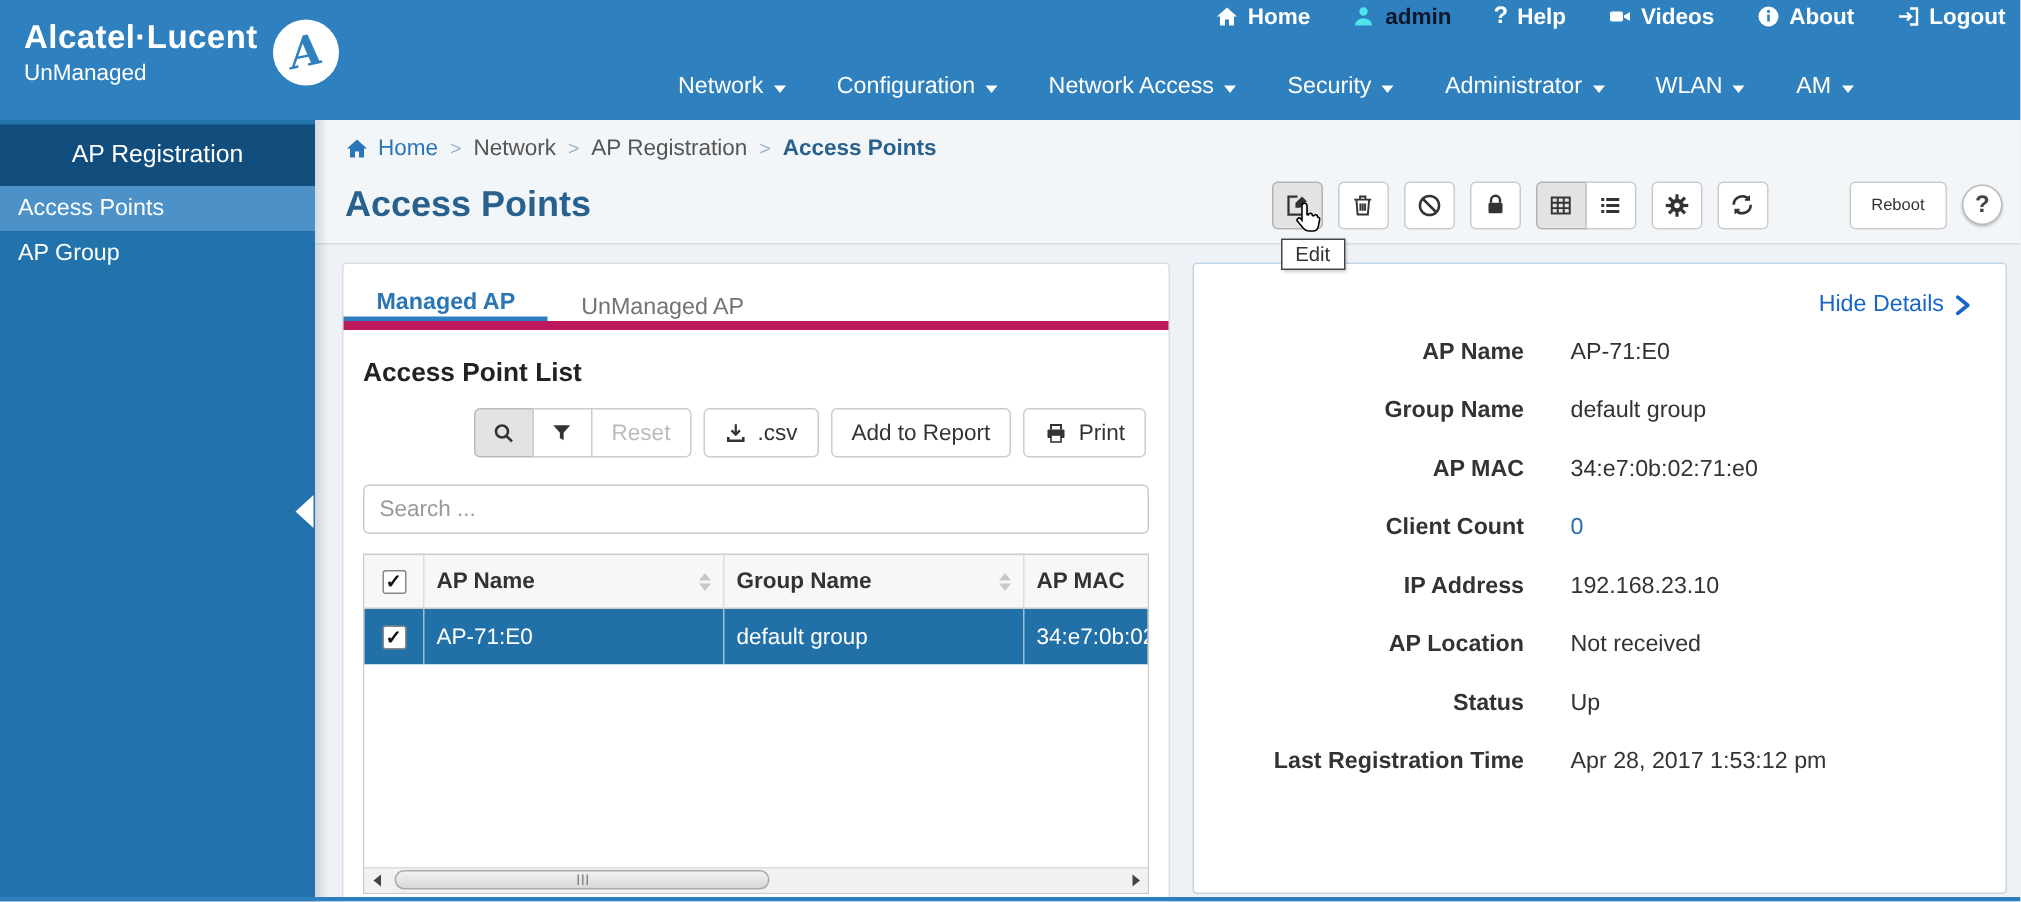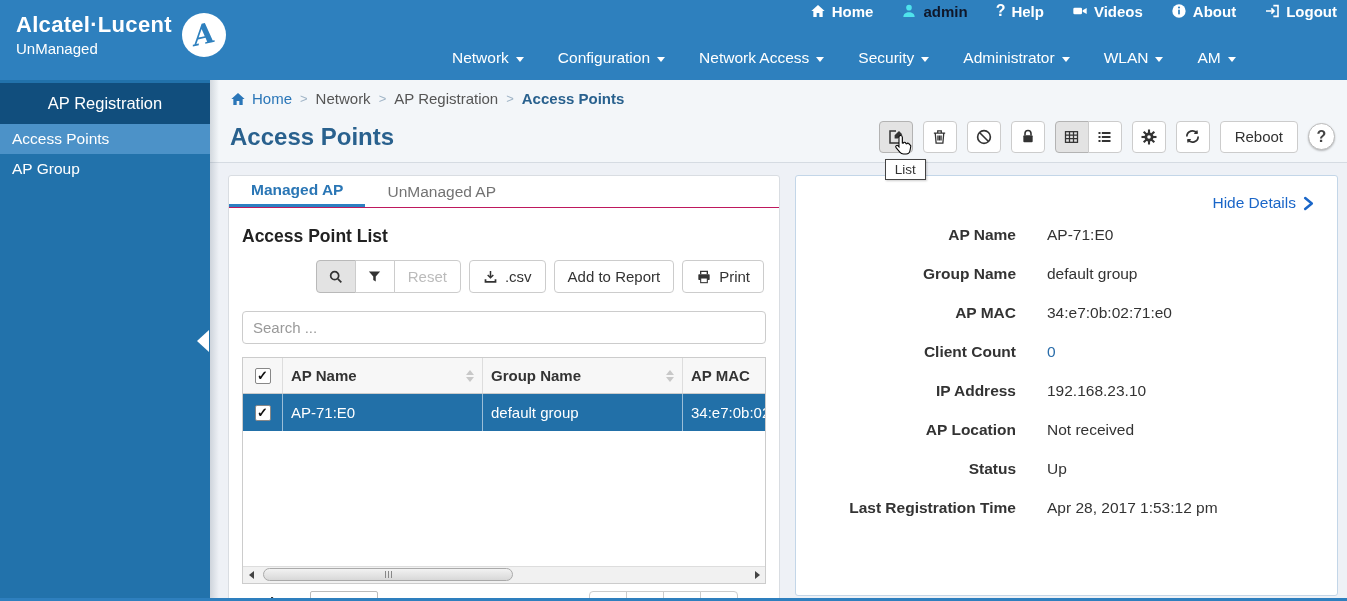--- a/index.html
+++ b/index.html
@@ -62,35 +62,35 @@
 
   .toolbar { display:flex; align-items:center; gap:10px; position:relative; }
   .tbtn { width:34px; height:32px; background:#fff; border:1px solid #ccc; border-radius:4px;
     display:flex; align-items:center; justify-content:center; cursor:pointer; color:#333; }
   .tbtn.pressed { background:#e3e3e3; border-color:#b3b3b3; }
   .btn-group { display:flex; }
   .btn-group .tbtn { border-radius:0; margin-left:-1px; }
   .btn-group .tbtn:first-child { border-radius:4px 0 0 4px; margin-left:0; }
   .btn-group .tbtn:last-child { border-radius:0 4px 4px 0; }
   .reboot-btn { height:32px; padding:0 14px; background:#fff; border:1px solid #ccc; border-radius:4px;
-    font-size:15px; color:#333; cursor:pointer; font-family:inherit; }
+    font-size:11px; color:#333; cursor:pointer; font-family:inherit;margin-left:44px; }
   .help-circle { width:27px; height:27px; border-radius:50%; background:#fff; border:1px solid #bbb;
     box-shadow:0 1px 2px rgba(0,0,0,.25); display:flex; align-items:center; justify-content:center;
     font-size:16px; font-weight:bold; color:#444; cursor:pointer; }
   .tooltip { position:absolute; top:37px; left:5px; background:#fff; border:1px solid #444;
     font-size:13.5px; color:#333; padding:2px 9px; z-index:30; box-shadow:1px 1px 2px rgba(0,0,0,.2);}
   .cursor-hand { position:absolute; top:12px; left:13px; z-index:31; pointer-events:none; }
 
   
   .card-left { position:absolute; left:18px; top:95px; width:552px; height:440px;
     background:#fff; border:1px solid #d9dde2; border-radius:3px; }
   .card-right { position:absolute; left:585px; top:95px; width:543px; height:421px;
     background:#fff; border:1px solid #c3d6e8; border-radius:3px; padding:18px 22px; }
 
-  .tabs { display:flex; border-bottom:1px solid #be185d; height:32px; }
+  .tabs { display:flex; border-bottom:6px solid #be185d; height:44px;align-items:flex-end; }
   .tab { padding:0 22px; display:flex; align-items:center; font-size:15.5px; color:#737373; cursor:pointer; }
   .tab.active { color:#2a76b5; font-weight:bold; border-bottom:3px solid #2d7fc1; }
 
   .panel-body { padding:18px 15px 0 13px; }
   .list-heading { font-size:17.5px; font-weight:bold; color:#222; margin-bottom:13px; }
   .action-row { display:flex; justify-content:flex-end; gap:8px; margin-bottom:18px; }
   .abtn { height:33px; background:#fff; border:1px solid #ccc; border-radius:4px; font-size:15px;
     color:#333; display:flex; align-items:center; gap:7px; padding:0 13px; cursor:pointer; font-family:inherit;}
   .abtn.icon-only { width:40px; justify-content:center; padding:0; }
   .abtn.pressed { background:#e3e3e3; border-color:#b9b9b9; }
@@ -265,21 +265,21 @@
 
   <div class="title-bar">
     <div class="page-title">Access Points</div>
 
     <div class="toolbar">
       <div class="tbtn pressed" style="position:relative;">
         <svg width="18" height="18" viewBox="0 0 24 24" fill="none" stroke="#333" stroke-width="2">
             <path d="M20 12.5V20H4V4h8"></path>
             <path d="M13.5 4.5l5.5 5.5-7.5 7.5H6v-5.5z" fill="#333" stroke="none" transform="scale(.78) translate(7 .5)"></path>
           </svg>
-        <div class="tooltip">List</div>
+        <div class="tooltip">Edit</div>
         <svg class="cursor-hand" width="19" height="22" viewBox="0 0 20 23">
           <path d="M8 1.5C9 1.5 9.8 2.3 9.8 3.3V9.4l1 .2c.2-.7.9-1.1 1.7-1 .7.2 1.1.8 1.1 1.5l.9.2c.3-.6 1-.9 1.7-.7.7.2 1.1.8 1 1.5l.6.2c.7.3 1.1 1 .9 1.7l-.9 4.6c-.3 2-2 3.4-4 3.4H11c-1.4 0-2.7-.6-3.6-1.7l-4.2-5.1c-.5-.6-.4-1.5.2-2 .6-.5 1.5-.4 2 .2l.9 1.1V3.3C6.3 2.3 7 1.5 8 1.5z" fill="#fff" stroke="#000" stroke-width="1.1"></path>
         </svg>
       </div>
       <div class="tbtn">
         <svg width="17" height="18" viewBox="0 0 24 24" fill="none" stroke="#333" stroke-width="1.8">
             <path d="M4 6.5h16M9.5 6.5V3.5h5v3M6 6.5l1.2 14h9.6L18 6.5M9.8 10v7M12 10v7M14.2 10v7"></path>
           </svg>
       </div>
       <div class="tbtn">

